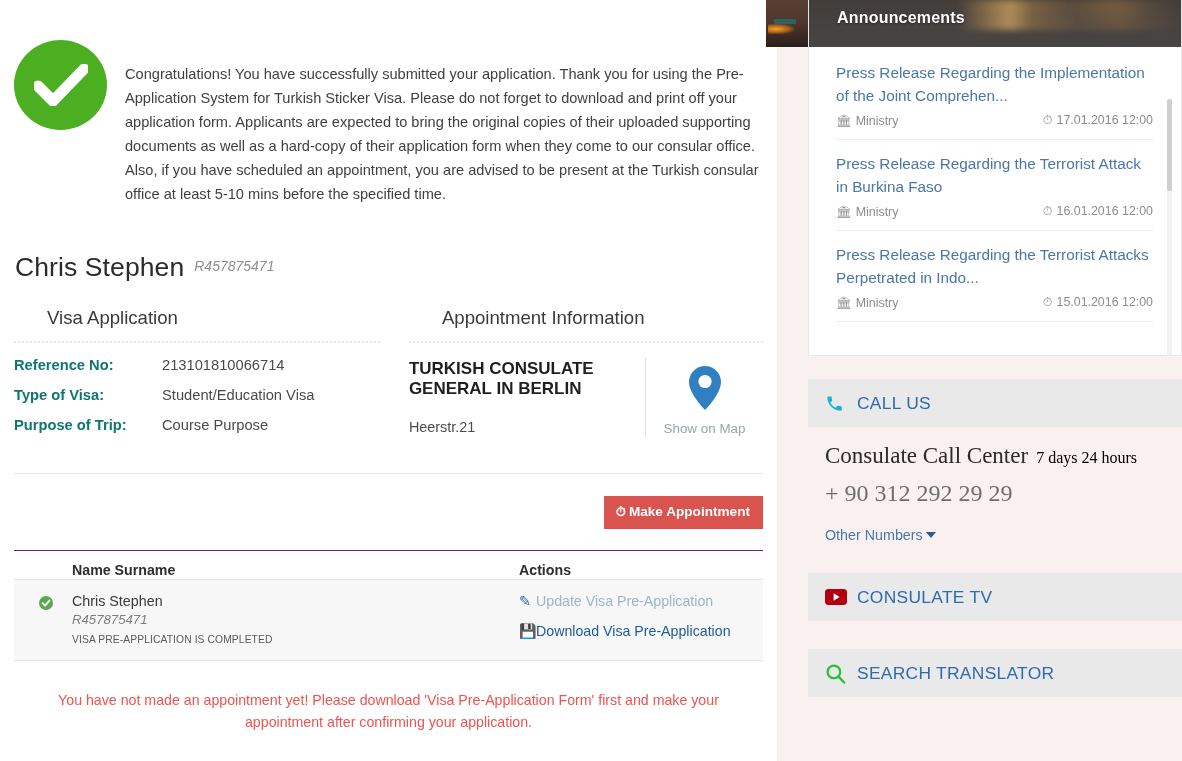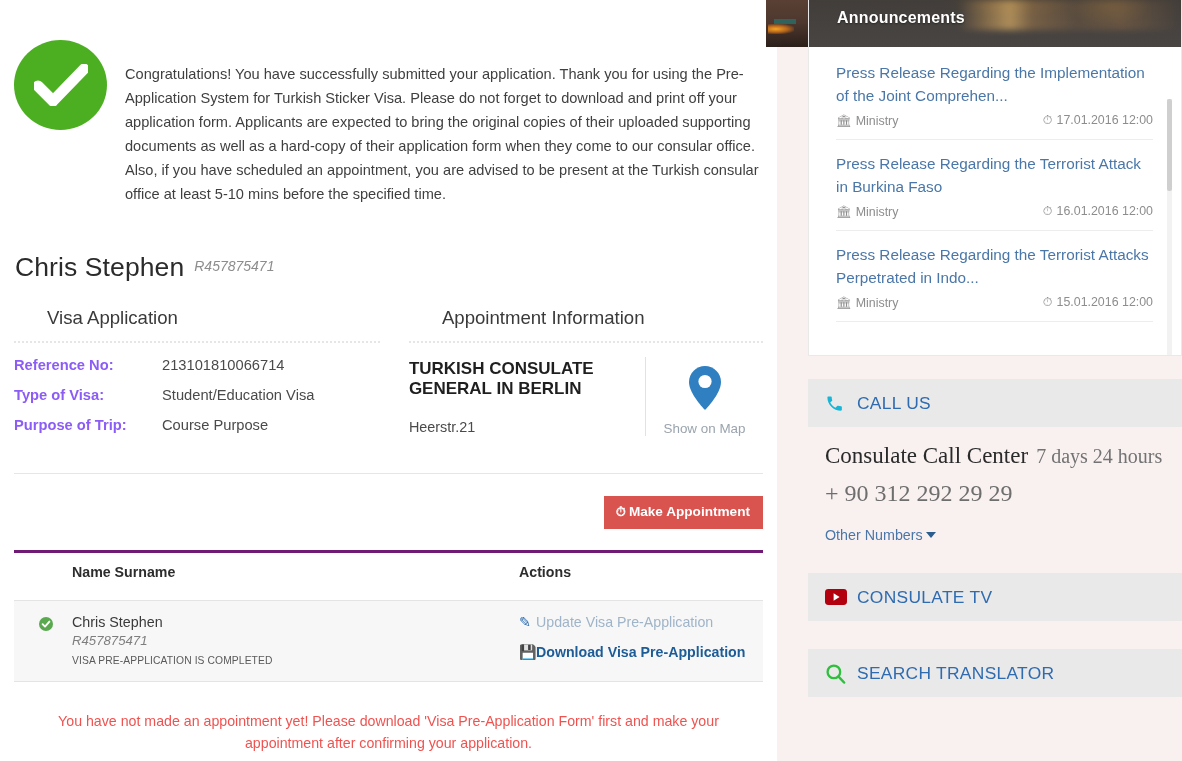--- a/index.html
+++ b/index.html
@@ -79,21 +79,21 @@
     padding-bottom: 12px;
     margin-left: 33px;
   }
   .dotline {
     height: 1px;
     border-bottom: 2px dotted #e6e6e6;
     margin-bottom: 14px;
   }
 
   .kv { display: flex; margin-bottom: 14px; font-size: 14.7px; }
-  .kv .k { width: 148px; font-weight: bold; color: #8b5cf6; }
+  .kv .k { width: 148px; font-weight: bold; color: #0f766e; }
   .kv .v { color: #4a4a4a; }
 
   .appt-row { display: flex; }
   .appt-info {
     flex: 1 1 auto;
     padding-right: 14px;
     padding-top: 2px;
   }
   .appt-name {
     font-size: 17px;
@@ -132,23 +132,23 @@
     border: none;
     cursor: pointer;
     line-height: 1;
   }
   .btn-appt .ic { margin-right: 3px; font-size: 13px; }
 
   
   .tbl { margin-top: 21px; width: 749px; }
   .tbl-head {
     display: flex;
-    border-top: 3px solid #701a75;
+    border-top: 1px solid #701a75;
     border-bottom: 1px solid #e4e4e4;
-    padding: 11px 0 20px 0;
+    padding: 11px 0 1px 0;
     font-size: 14.2px;
     font-weight: bold;
     color: #2d2d2d;
   }
   .c-name { width: 505px; padding-left: 58px; }
   .c-act  { width: 244px; }
 
   .tbl-row {
     display: flex;
     background: #f7f7f7;
@@ -167,21 +167,21 @@
 
   .row-act { width: 244px; }
   .act-link {
     display: block;
     font-size: 14.2px;
     color: #9fb4c9;
     margin-bottom: 14px;
     text-decoration: none;
     cursor: pointer;
   }
-  .act-link.strong { color: #1d5c96; font-weight: bold; margin-bottom: 0; }
+  .act-link.strong { color: #1d5c96; font-weight: normal; margin-bottom: 0; }
   .act-link .ic { display: inline-block; width: 17px; color: #2b6cb0; }
   .act-link.strong .ic { color: #2b6cb0; }
 
   .warn {
     margin: 28px auto 0 auto;
     width: 740px;
     text-align: center;
     color: #ef5350;
     font-size: 14.2px;
     line-height: 22px;
@@ -306,22 +306,22 @@
 
   .callus-body { padding: 16px 17px 0 17px; }
   .cc-line { display: flex; align-items: baseline; }
   .cc-name {
     font-family: "Liberation Serif", serif;
     font-size: 23px;
     color: #2a2a2a;
   }
   .cc-hours {
     font-family: "Liberation Serif", serif;
-    font-size: 20px;
-    color: #737373;
+    font-size: 16px;
+    color: #000000;
     margin-left: 8px;
   }
   .cc-phone {
     font-family: "Liberation Serif", serif;
     font-size: 24px;
     color: #6e6e6e;
     margin-top: 11px;
   }
   .cc-other {
     margin-top: 20px;

